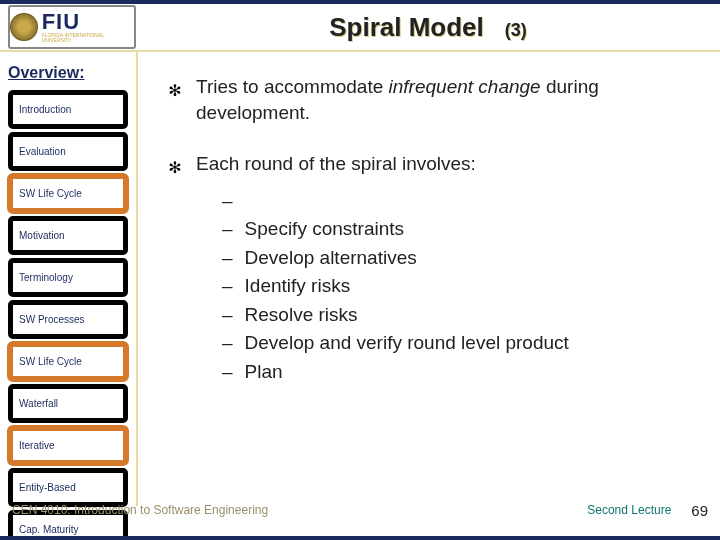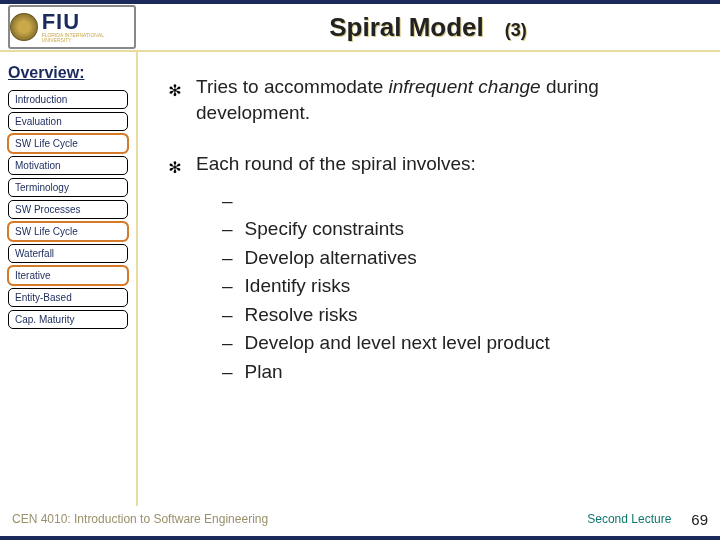--- a/index.html
+++ b/index.html
@@ -61,23 +61,23 @@
   }
   .overview-label {
     font-size: 16px; font-weight: bold;
     text-decoration: underline;
     color: #1a2a5c;
     margin-bottom: 8px;
   }
   .nav-item {
     font-size: 10px;
     color: #1a2a5c;
-    padding: 3px 6px;
+    padding: 9px 6px;
     margin-bottom: 3px;
-    border: 1px solid #000000;
+    border: 5px solid #000000;
     border-radius: 5px;
     background: #fff;
     cursor: pointer;
   }
   .nav-item.active {
     outline: 2px solid #d47a2a;
     outline-offset: -1px;
     border-color: #d47a2a;
   }
   .content {
@@ -99,21 +99,21 @@
     margin-left: 54px;
     font-size: 19px;
     line-height: 1.5;
   }
   .sub-list .dash-row {
     display: flex; gap: 12px;
   }
   .sub-list .dash { color: #222; }
   .footer {
     position: absolute;
-    left: 0; right: 0; bottom: 0;
+    left: 0; right: 0; bottom: 9px;
     height: 30px;
     display: flex; align-items: center;
     padding: 0 12px 4px 12px;
     font-size: 12px;
     color: #9a906a;
   }
   .footer .mid { flex: 1; }
   .footer .right { color: #0f766e; }
   .footer .pageno { color: #222; margin-left: 20px; font-size: 15px; }
 </style>
@@ -180,21 +180,21 @@
         <div class="dash-row">
           <span class="dash">–</span>
           <span>Identify risks</span>
         </div>
         <div class="dash-row">
           <span class="dash">–</span>
           <span>Resolve risks</span>
         </div>
         <div class="dash-row">
           <span class="dash">–</span>
-          <span>Develop and level next level product</span>
+          <span>Develop and verify round level product</span>
         </div>
         <div class="dash-row">
           <span class="dash">–</span>
           <span>Plan</span>
         </div>
       </div>
   </div>
 </div>
 
 <div class="footer">

